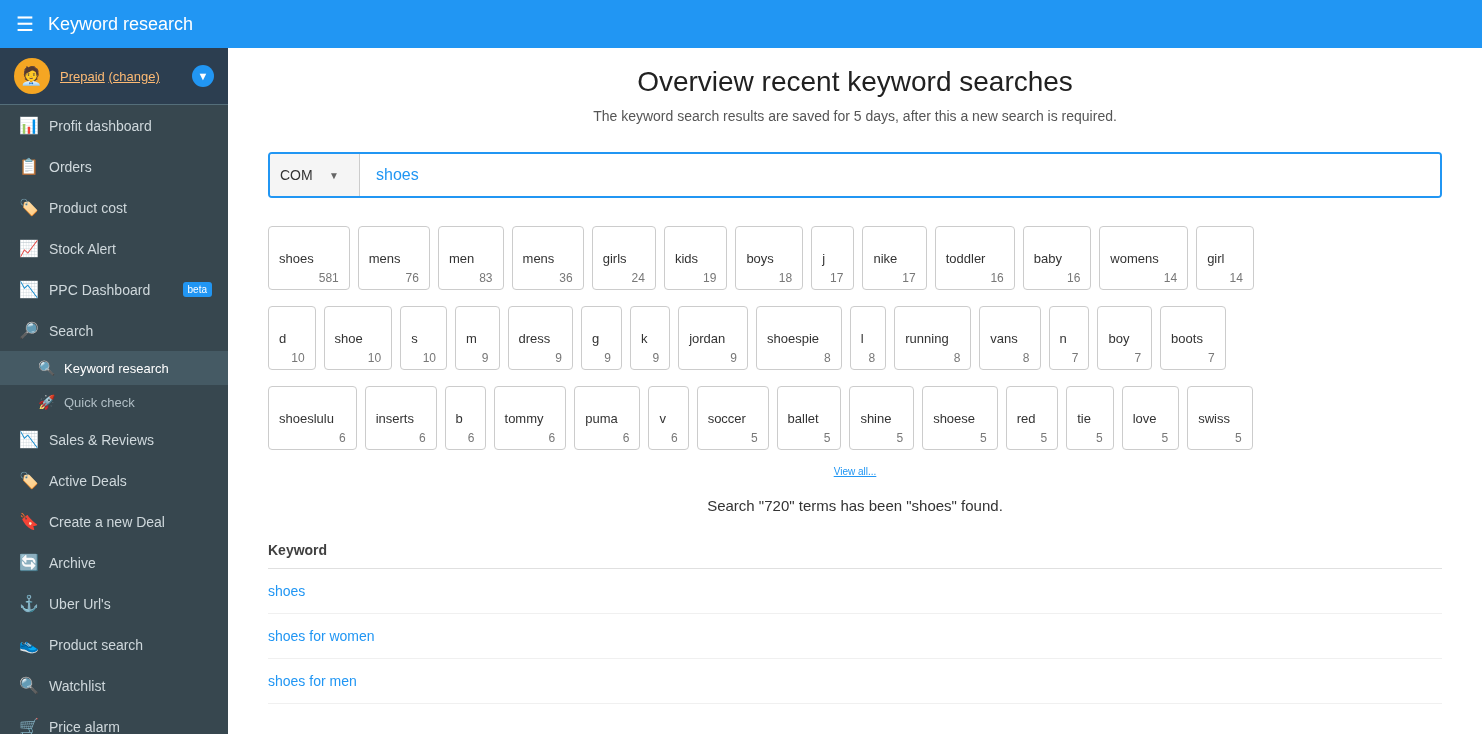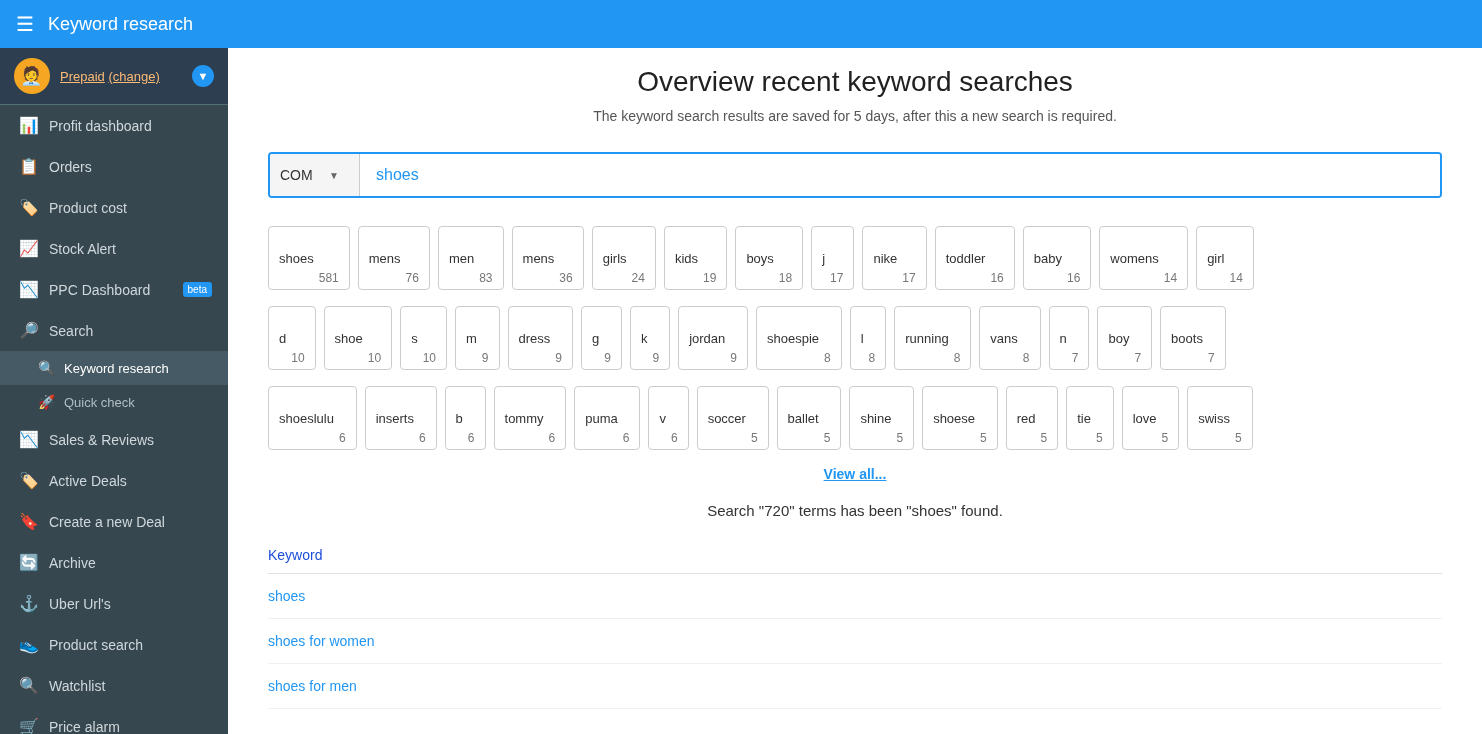--- a/index.html
+++ b/index.html
@@ -203,37 +203,36 @@
       background: #fff;
       transition: background 0.1s;
       gap: 5px;
     }
     .tag-item .tag-count { color: #777; font-size: 12px; margin-top: 40px; }
 
     .view-all {
       text-align: center;
       color: #2196f3;
       cursor: pointer;
-      font-size: 14px;
+      font-size: 10px;
       margin-bottom: 20px;
       text-decoration: underline;
-      font-weight: bold;
     }
 
     .search-result-summary {
       text-align: center;
       font-size: 15px;
       color: #333;
       margin-bottom: 20px;
     }
 
     .keyword-table-header {
-      font-weight: 400;
+      font-weight: 700;
       font-size: 14px;
-      color: #1d4ed8;
+      color: #404040;
       padding: 8px 0 10px 0;
       border-bottom: 1px solid #e0e0e0;
       margin-bottom: 0;
     }
 
     .keyword-row {
       padding: 14px 0;
       border-bottom: 1px solid #f0f0f0;
       font-size: 14px;
       color: #2196f3;

